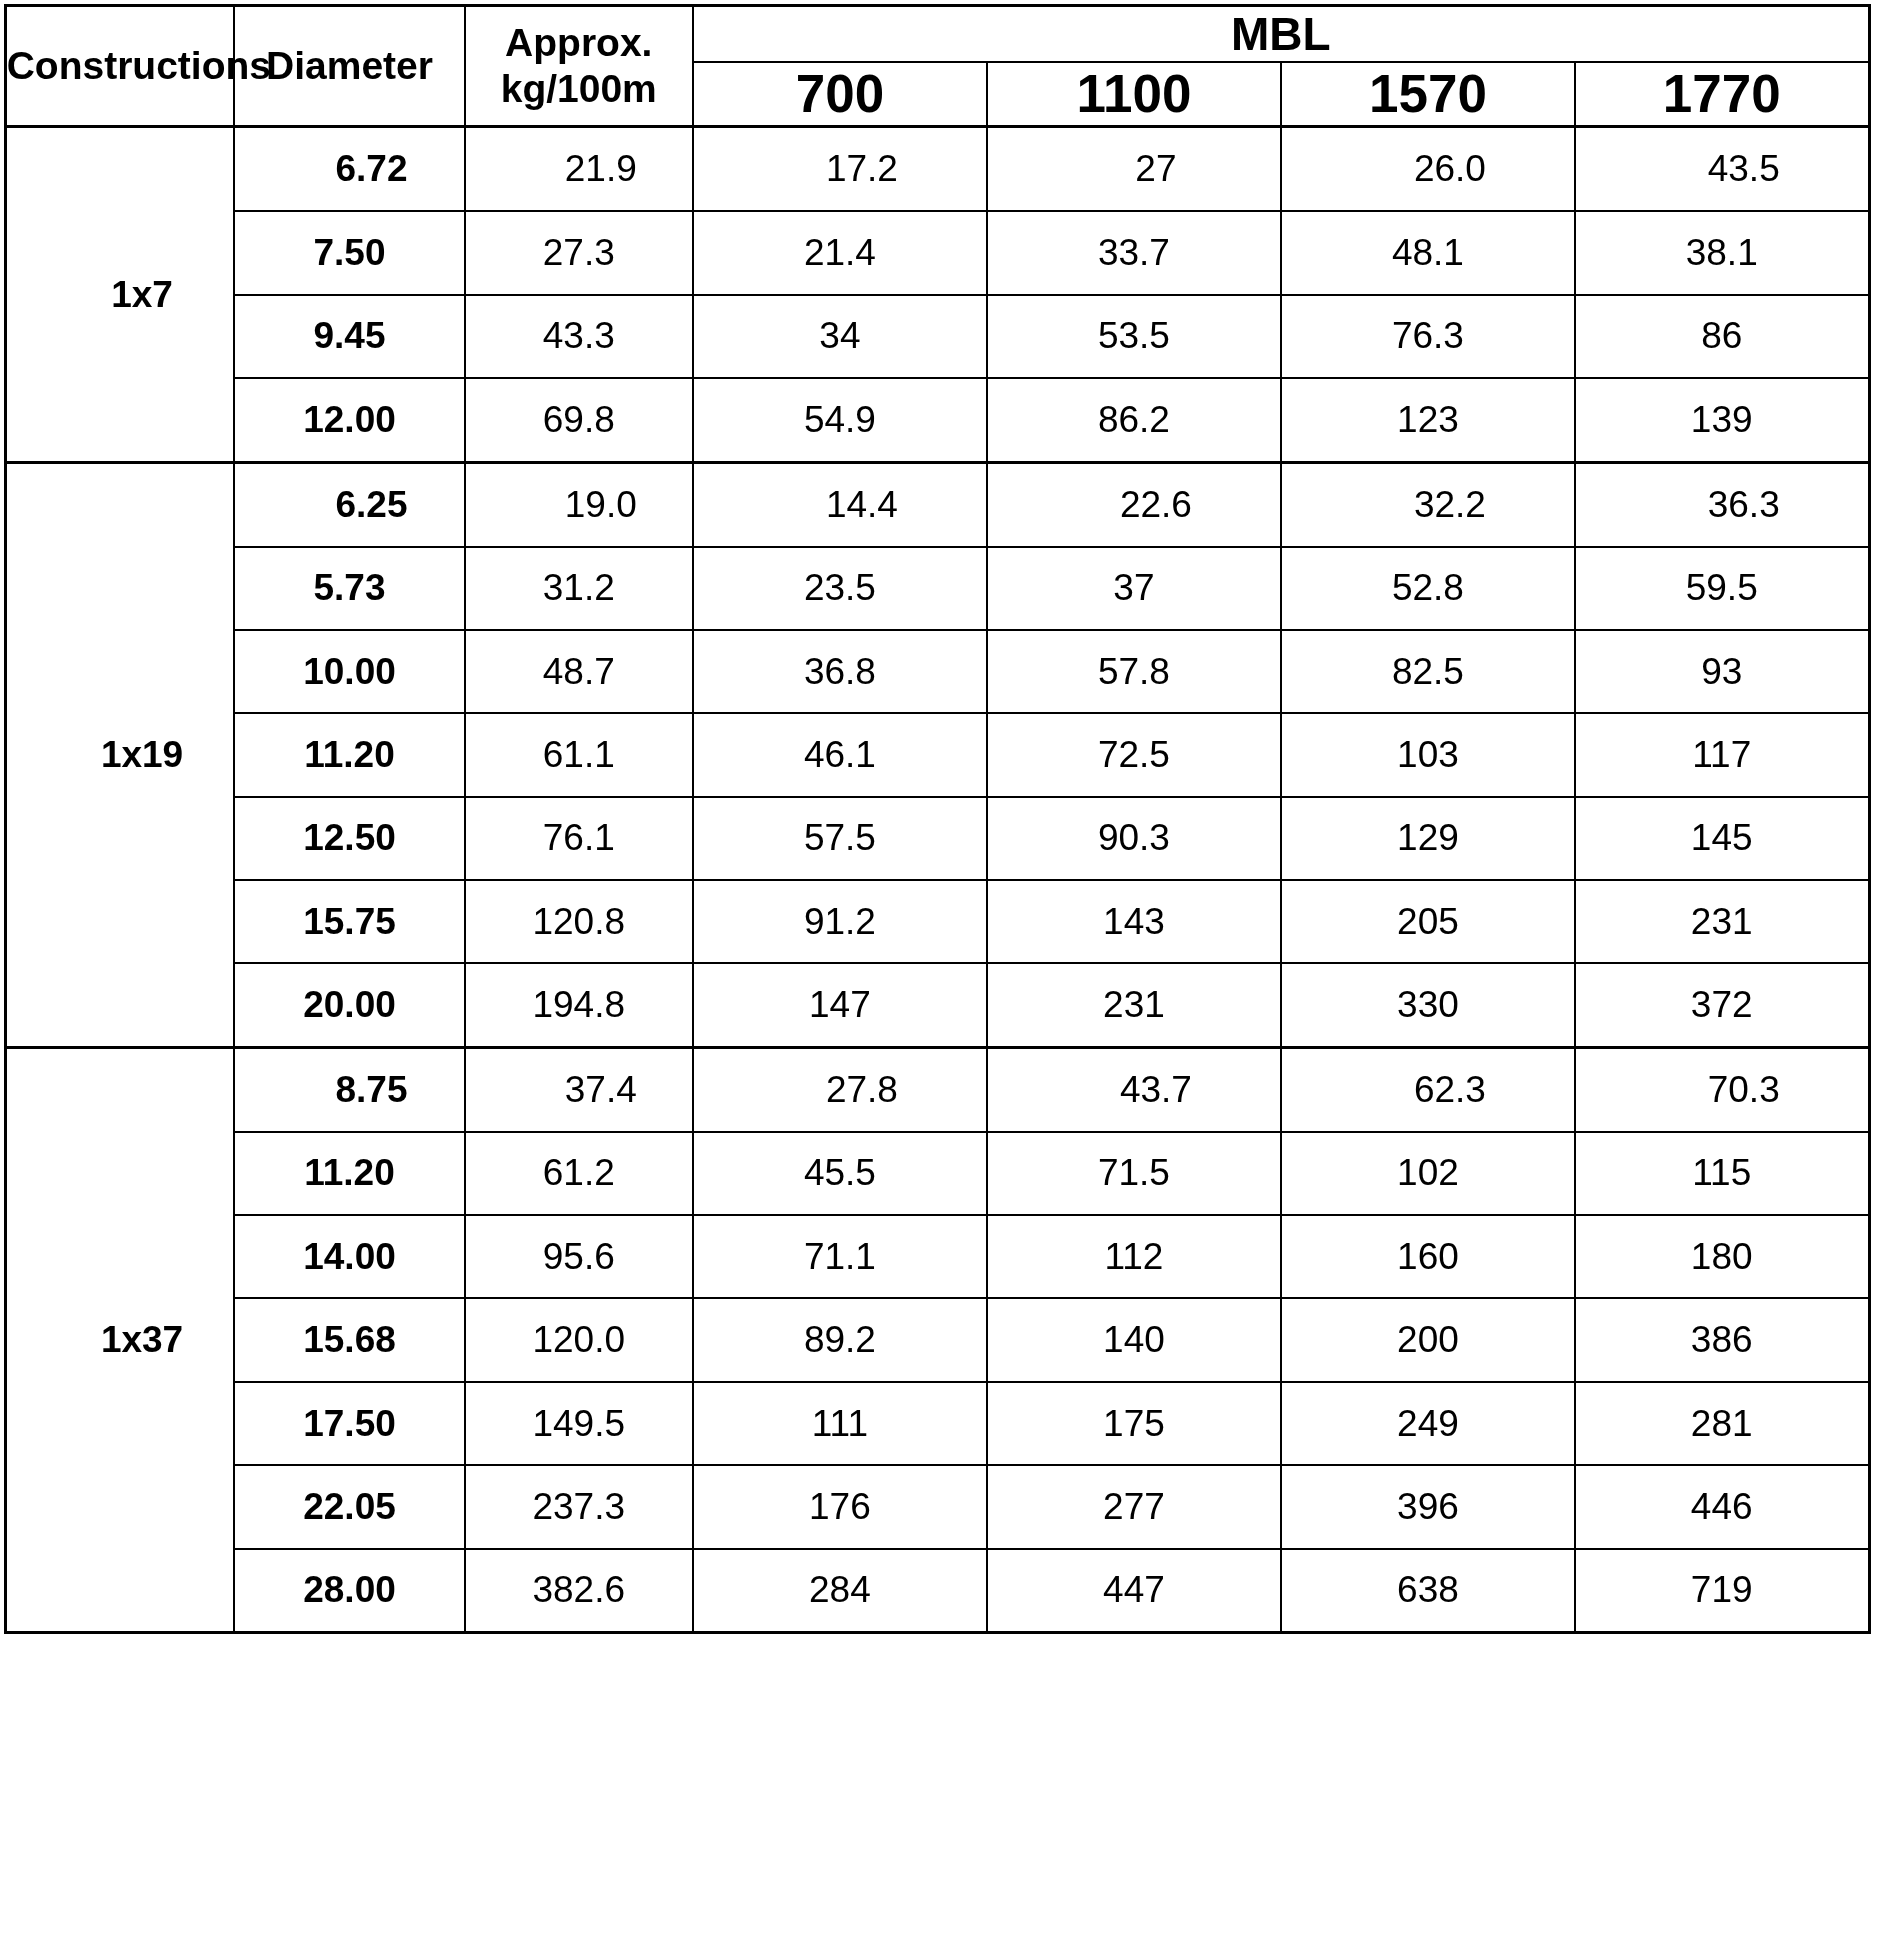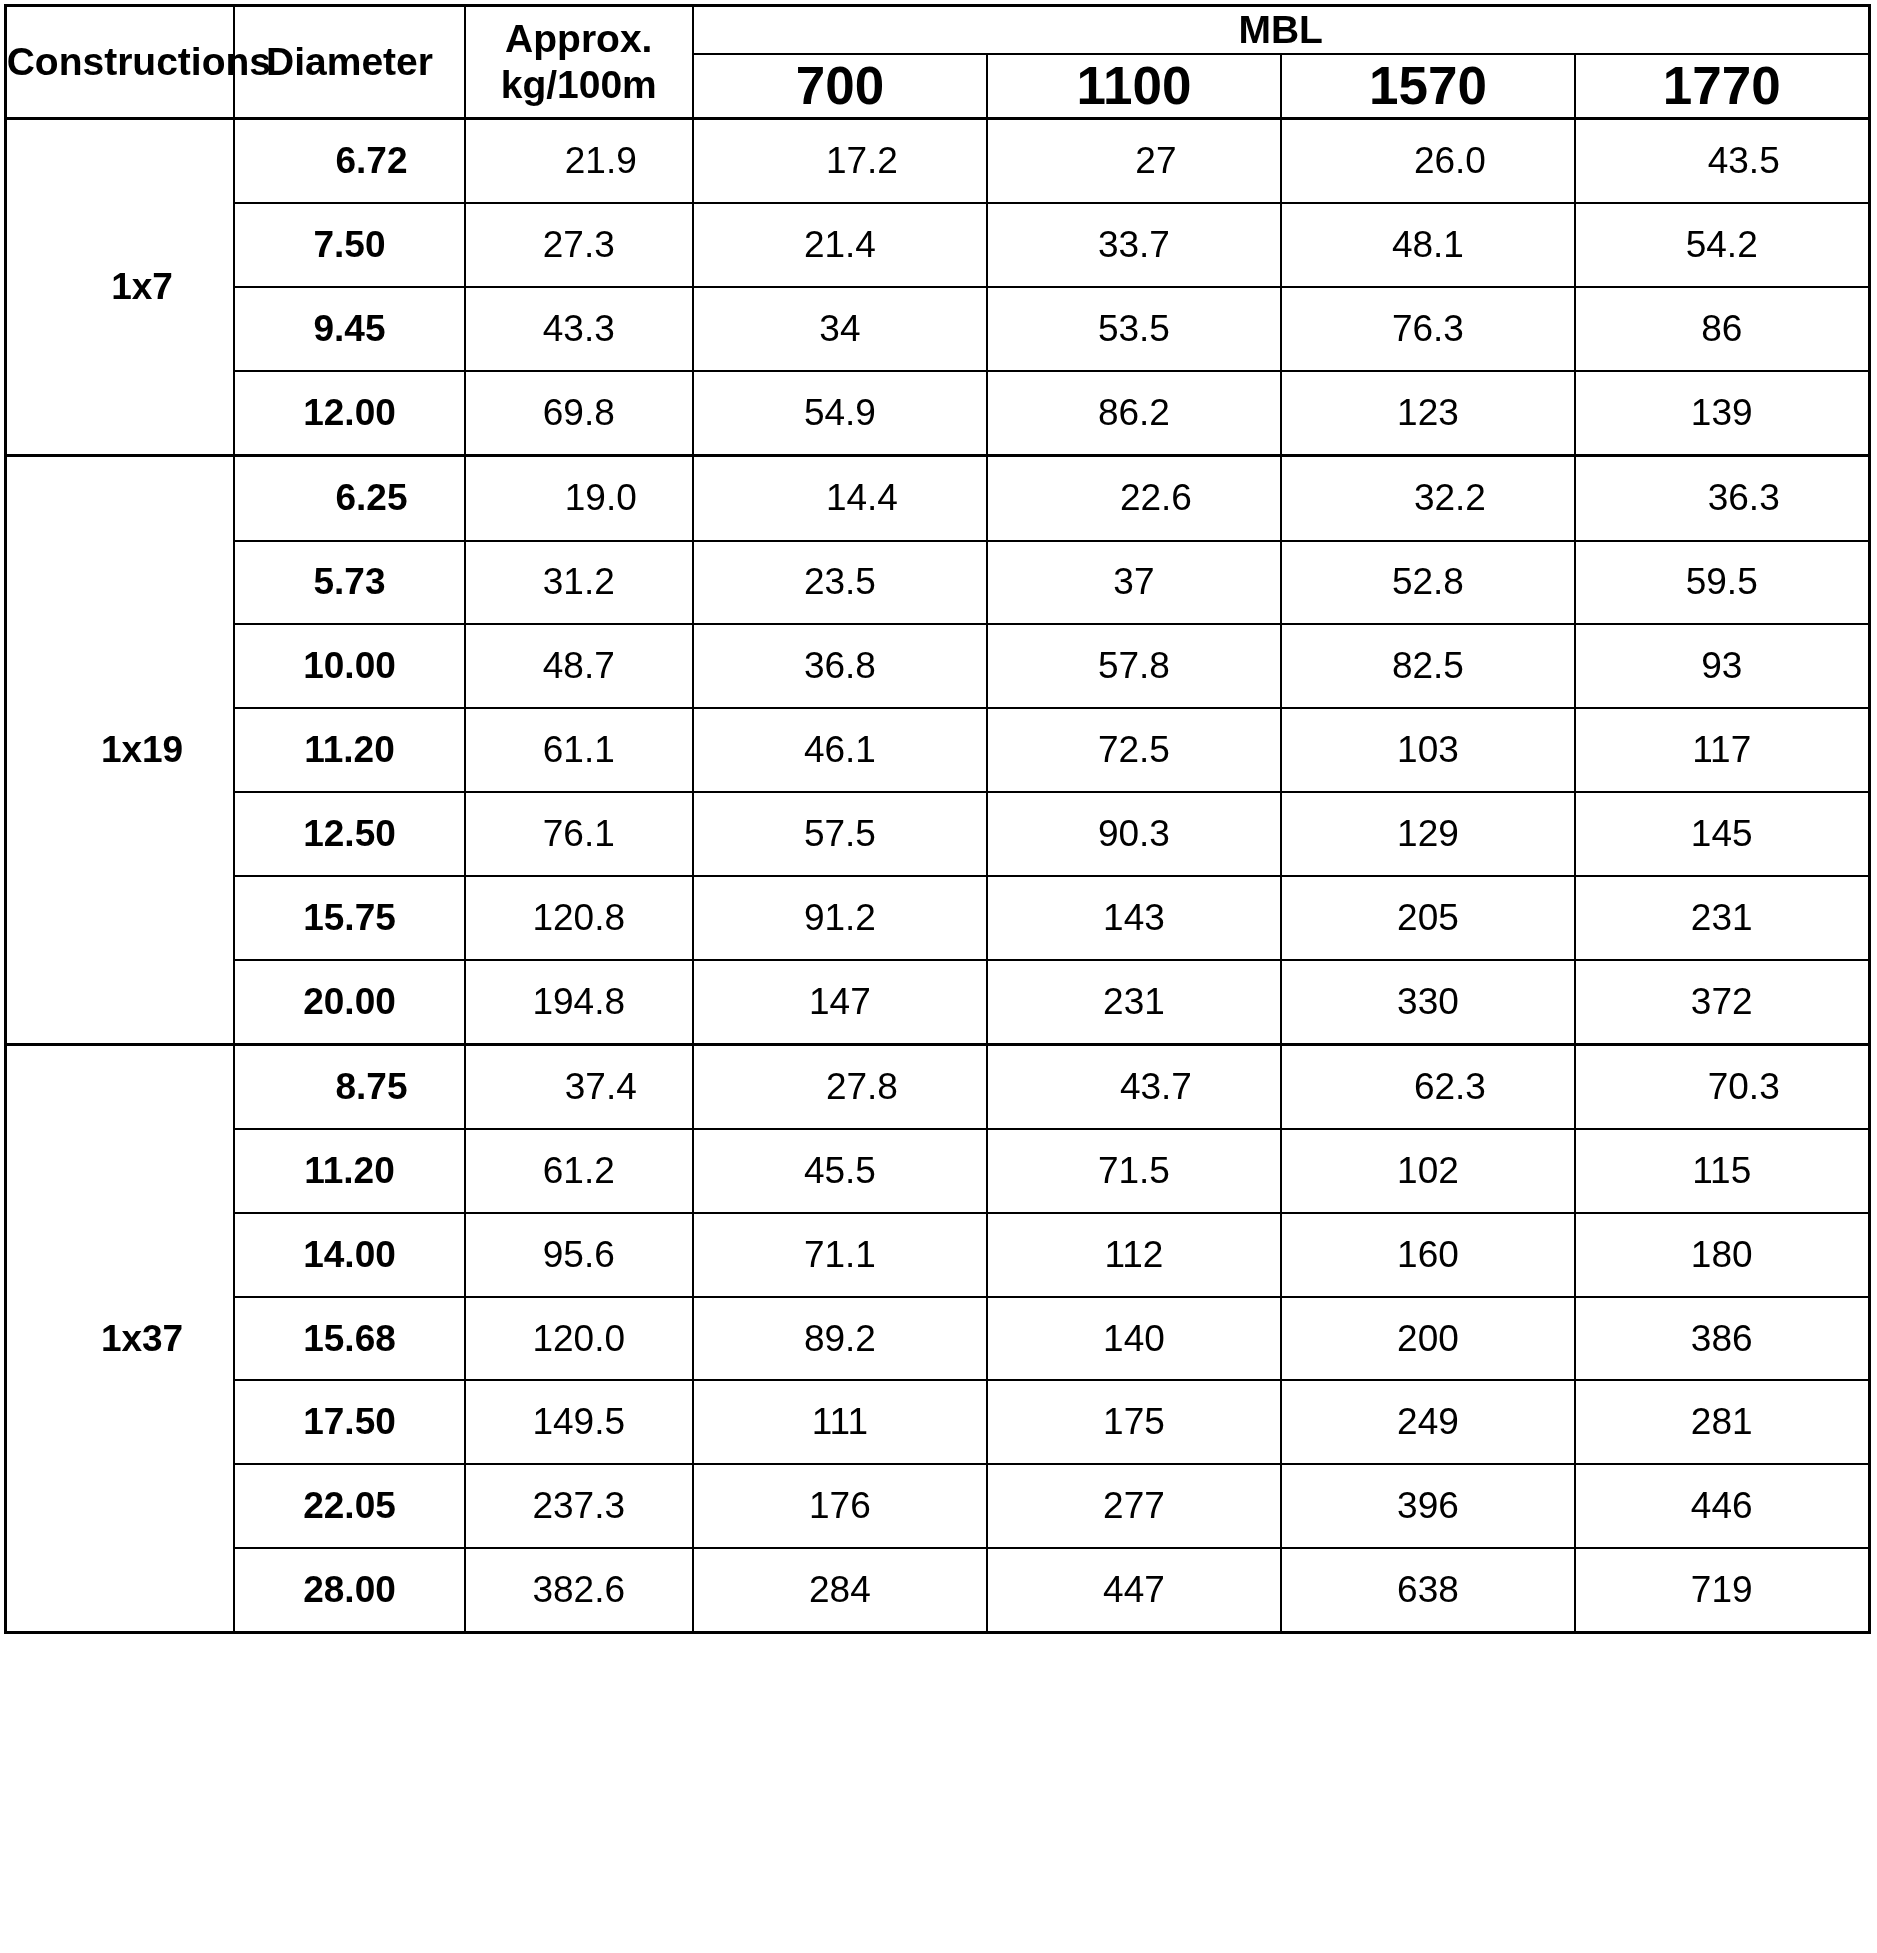--- a/index.html
+++ b/index.html
@@ -46,21 +46,21 @@
     background: #FFC000;
     font-weight: bold;
   }
   th.hdr-constructions,
   th.hdr-diameter,
   th.hdr-approx {
     font-size: 39px;
     line-height: 1.18;
   }
   th.hdr-mbl {
-    font-size: 39px;
+    font-size: 46px;
     line-height: 1.18;
   }
   th.hdr-grade {
     font-size: 53px;
     line-height: 1.18;
   }
   th.hdr-approx .approx-line1 { display: block; }
   th.hdr-approx .approx-line2 { display: block; }
 
   
@@ -126,21 +126,21 @@
           <td class="value-cell">27</td>
           <td class="value-cell">26.0</td>
           <td class="value-cell">43.5</td>
         </tr>
         <tr>
           <td class="diameter-cell">7.50</td>
           <td class="value-cell">27.3</td>
           <td class="value-cell">21.4</td>
           <td class="value-cell">33.7</td>
           <td class="value-cell">48.1</td>
-          <td class="value-cell">54.2</td>
+          <td class="value-cell">38.1</td>
         </tr>
         <tr>
           <td class="diameter-cell">9.45</td>
           <td class="value-cell">43.3</td>
           <td class="value-cell">34</td>
           <td class="value-cell">53.5</td>
           <td class="value-cell">76.3</td>
           <td class="value-cell">86</td>
         </tr>
         <tr>

